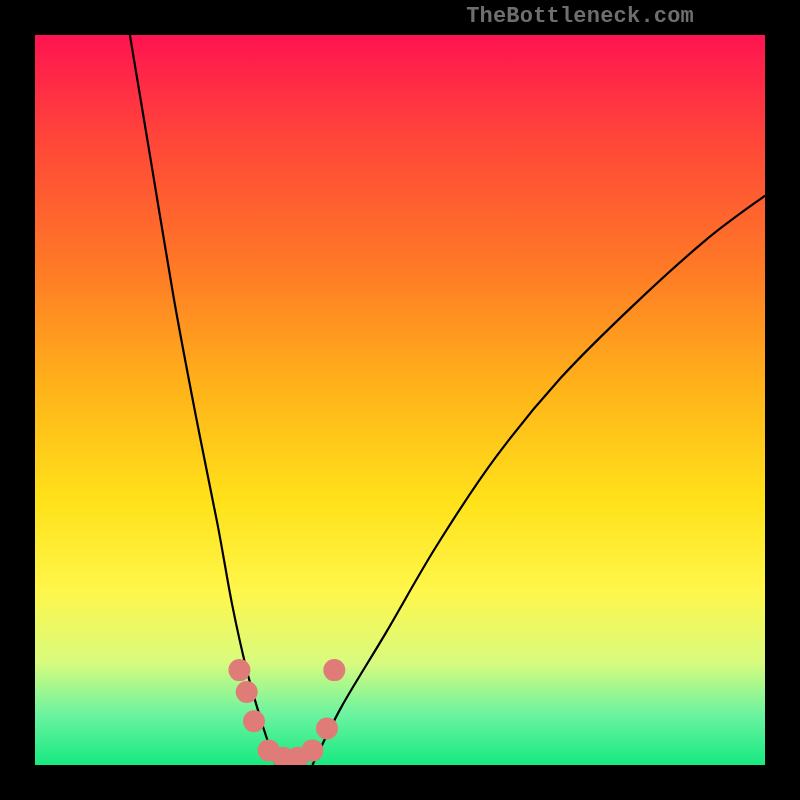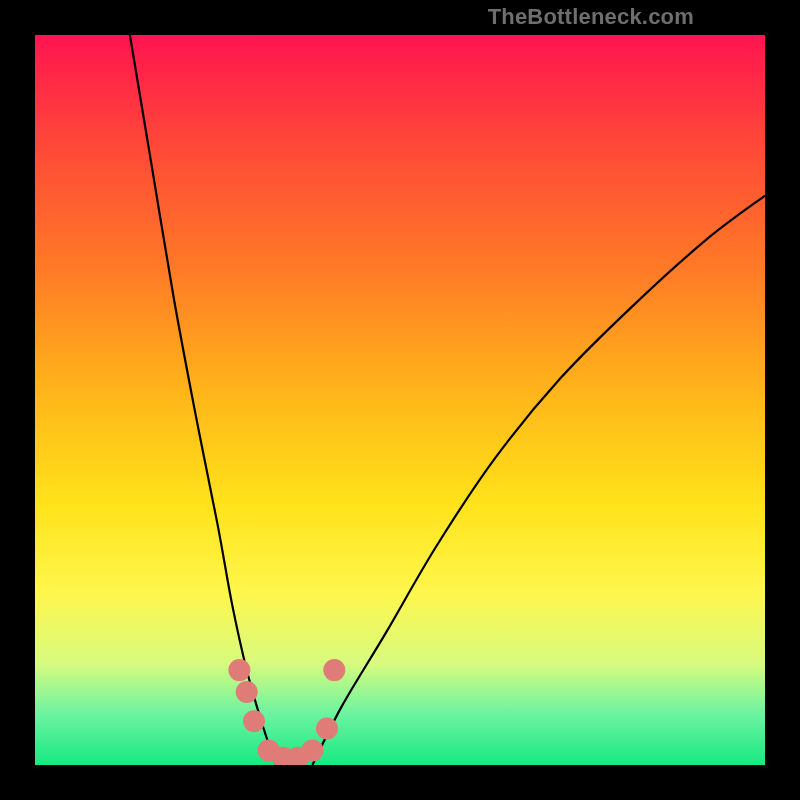--- a/index.html
+++ b/index.html
@@ -9,20 +9,21 @@
     height: 800px;
     background: #000;
     font-family: Arial, Helvetica, sans-serif;
     overflow: hidden;
   }
   .frame {
     position: relative;
     width: 704px;
     height: 800px;
     background: #000;
+    font-family: Liberation Mono, monospace;
   }
   .watermark {
     position: absolute;
     top: 4px;
     right: 10px;
     color: #6e6e6e;
     font-size: 22px;
     font-weight: 600;
     letter-spacing: 0.2px;
     user-select: none;

